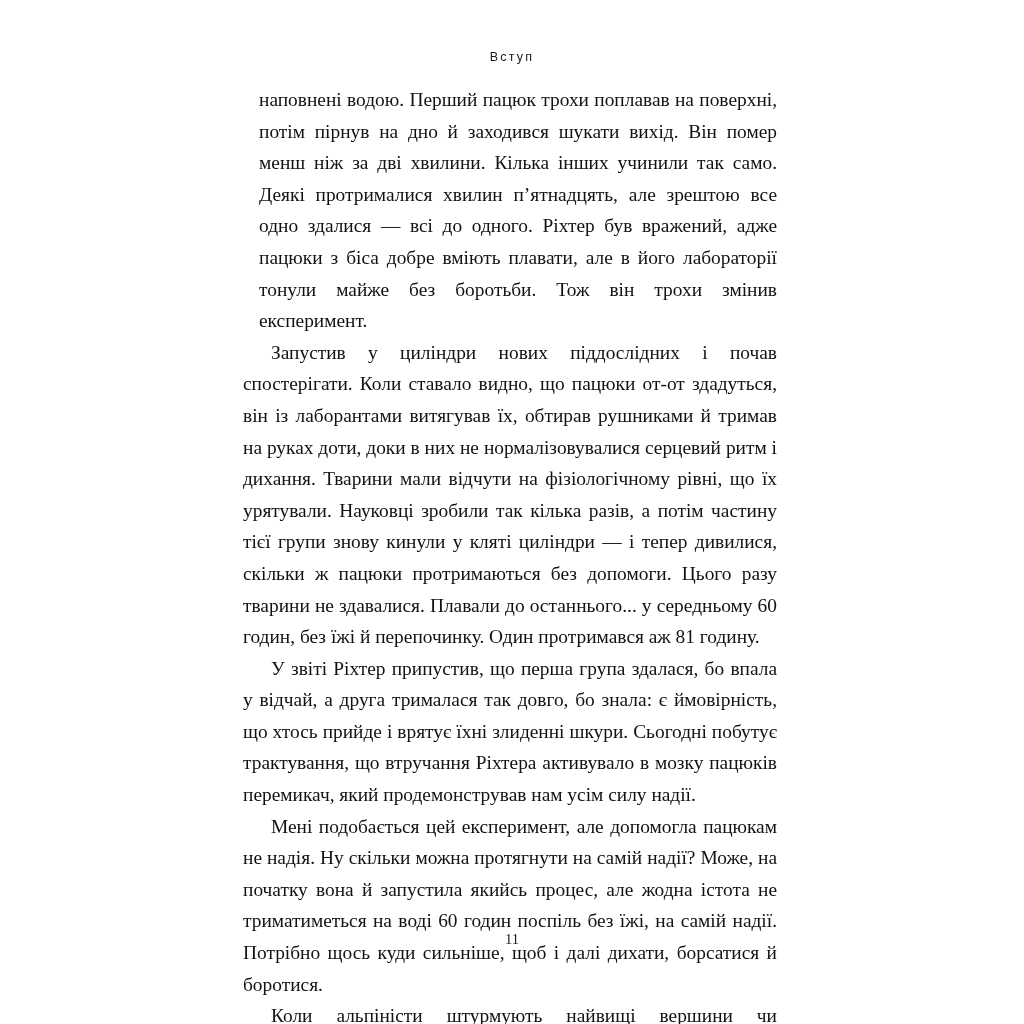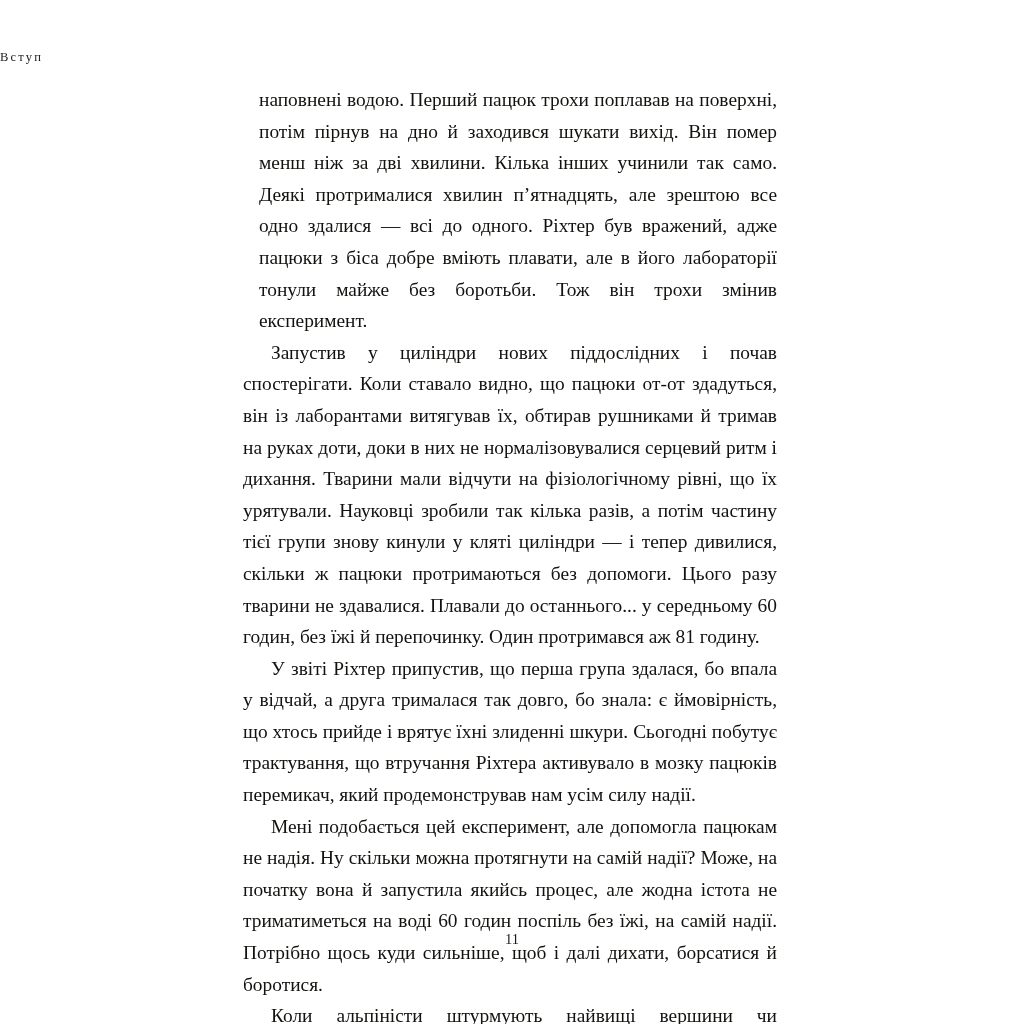--- a/index.html
+++ b/index.html
@@ -18,22 +18,22 @@
     position: relative;
     width: 1024px;
     height: 1024px;
     box-sizing: border-box;
   }
   .running-head {
     position: absolute;
     top: 50px;
     left: 0;
     width: 1024px;
-    text-align: left;
-    font-family: Liberation Serif, serif;
+    text-align: center;
+    font-family: Liberation Sans, sans-serif;
     font-size: 12.5px;
     letter-spacing: 2.2px;
     color: #1a1a17;
     text-transform: none;
   }
   .text-block {
     position: absolute;
     top: 84px;
     left: 243px;
     width: 534px;

